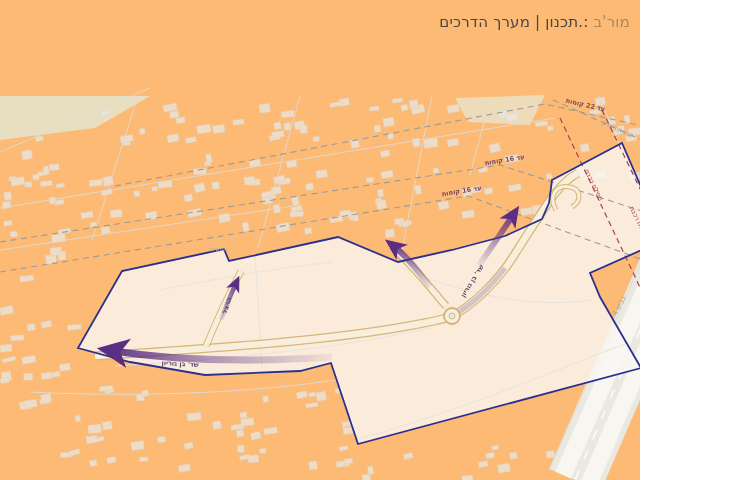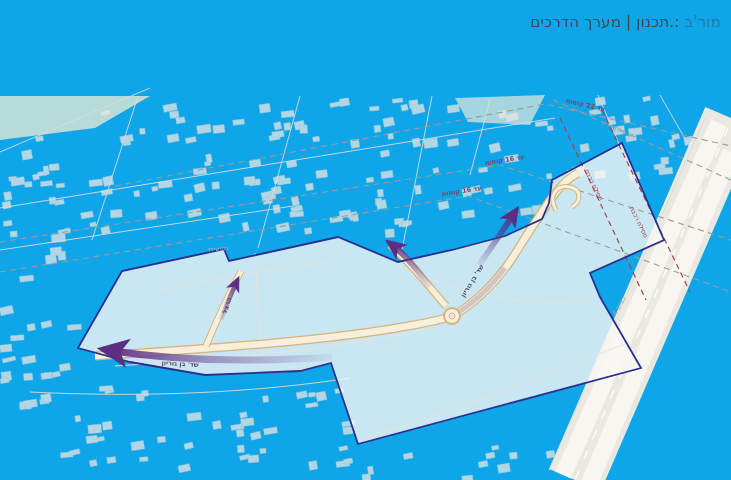--- a/index.html
+++ b/index.html
@@ -1,16 +1,16 @@
 <!DOCTYPE html>
 <html><head>
 <meta charset="utf-8">
 <style>
   html,body{margin:0;padding:0;background:#ffffff;}
-  .canvas{position:relative;width:731px;height:480px;background:#0ea5e9;overflow:hidden;
+  .canvas{position:relative;width:640px;height:480px;background:#fdba74;overflow:hidden;
           font-family:"DejaVu Sans",sans-serif;}
   .page-title{position:absolute;top:13px;right:10px;font-size:15px;color:#464646;
               direction:rtl;letter-spacing:.2px;}
   .page-title .faded{opacity:.45;}
   svg{position:absolute;left:0;top:0;}
   svg text{font-family:"DejaVu Sans",sans-serif;direction:rtl;}
   .limit-lbl{fill:#7a4663;font-size:6.5px;font-weight:600;}
   .rail-lbl{fill:#a8404f;font-size:6.3px;}
   .power-lbl{fill:#9a9a96;font-size:6px;}
   .road-lbl{fill:#5a4a6e;font-size:6.5px;font-weight:600;}

